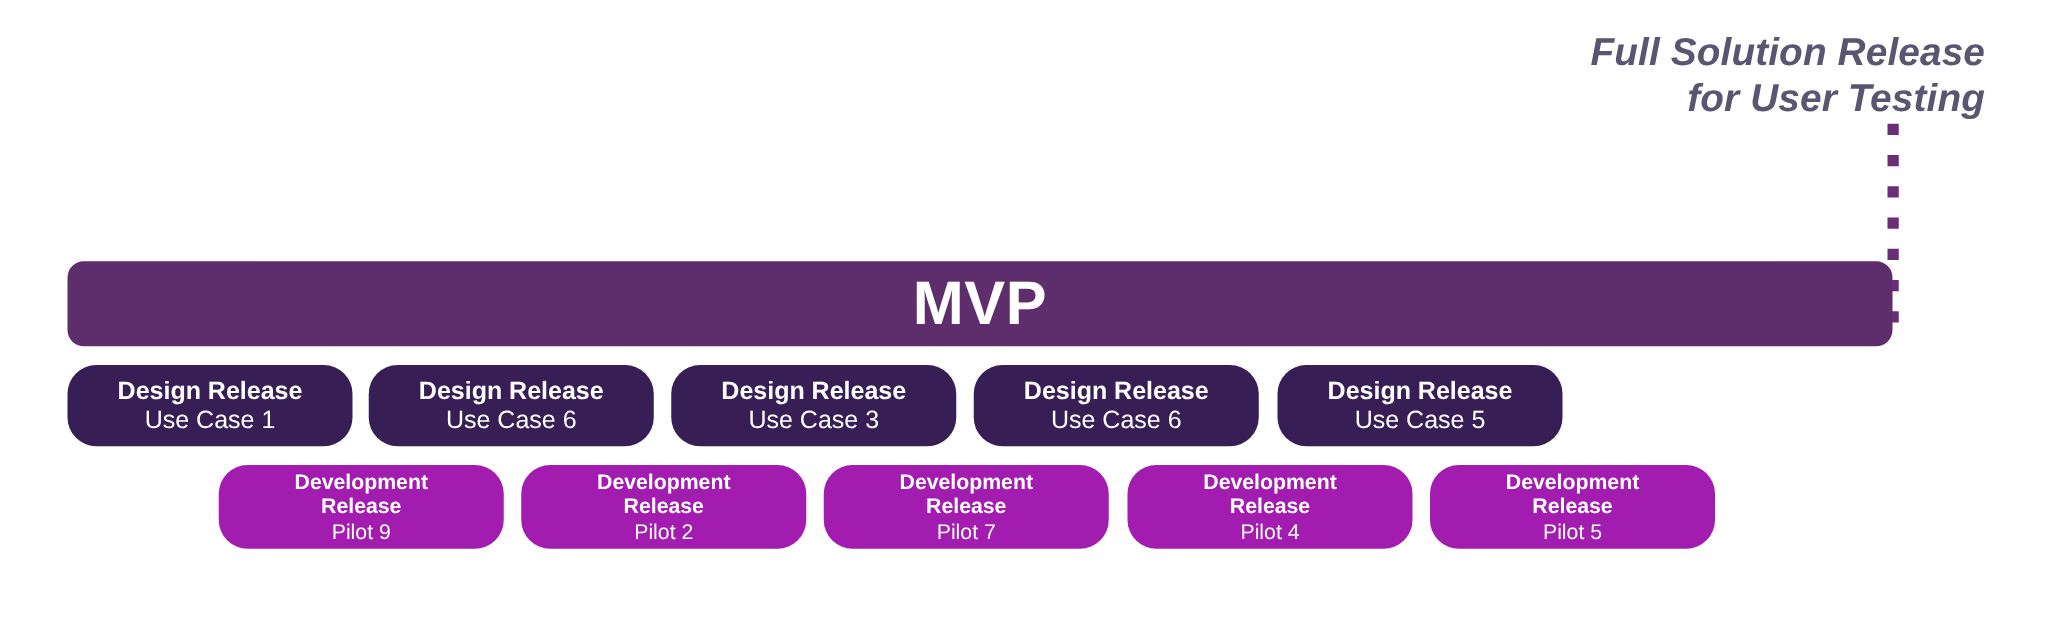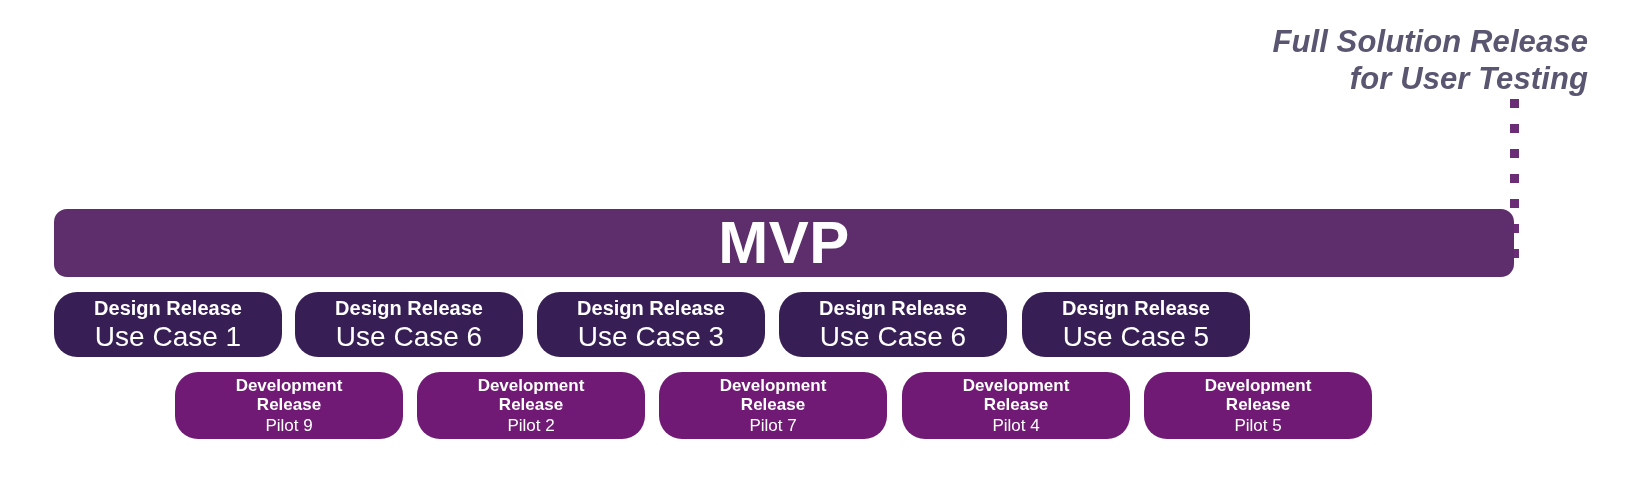--- a/index.html
+++ b/index.html
@@ -61,21 +61,21 @@
     width: 1460px;
     height: 68px;
     background: #5d2e6b;
     border-radius: 13px;
     display: flex;
     align-items: center;
     justify-content: center;
   }
   .mvp-bar .mvp-label {
     color: #ffffff;
-    font-size: 60px;
+    font-size: 49px;
     font-weight: 700;
     letter-spacing: 0.5px;
     line-height: 1;
     text-align: center;
   }
 
   
   .row {
     position: absolute;
     left: 0;
@@ -106,27 +106,27 @@
     line-height: 1.12;
   }
 
   
   .design-row .node {
     top: 292px;
     height: 65px;
     background: #371e55;
   }
   .design-row .node .title { font-size: 20px; }
-  .design-row .node .subtitle { font-size: 28px; margin-top: 1px; }
+  .design-row .node .subtitle { font-size: 20px; margin-top: 1px; }
 
   
   .dev-row .node {
     top: 372px;
     height: 67px;
-    background: #701a75;
+    background: #a21caf;
   }
   .dev-row .node .title { font-size: 17px; }
   .dev-row .node .subtitle { font-size: 17px; margin-top: 1px; }
 </style>
 </head>
 <body>
 
 <div id="stage">
 
   <div class="callout">Full Solution Release

